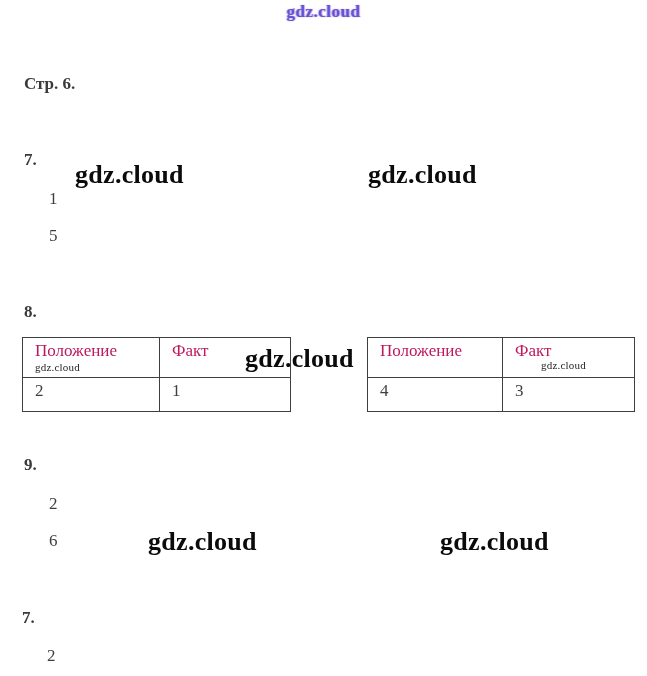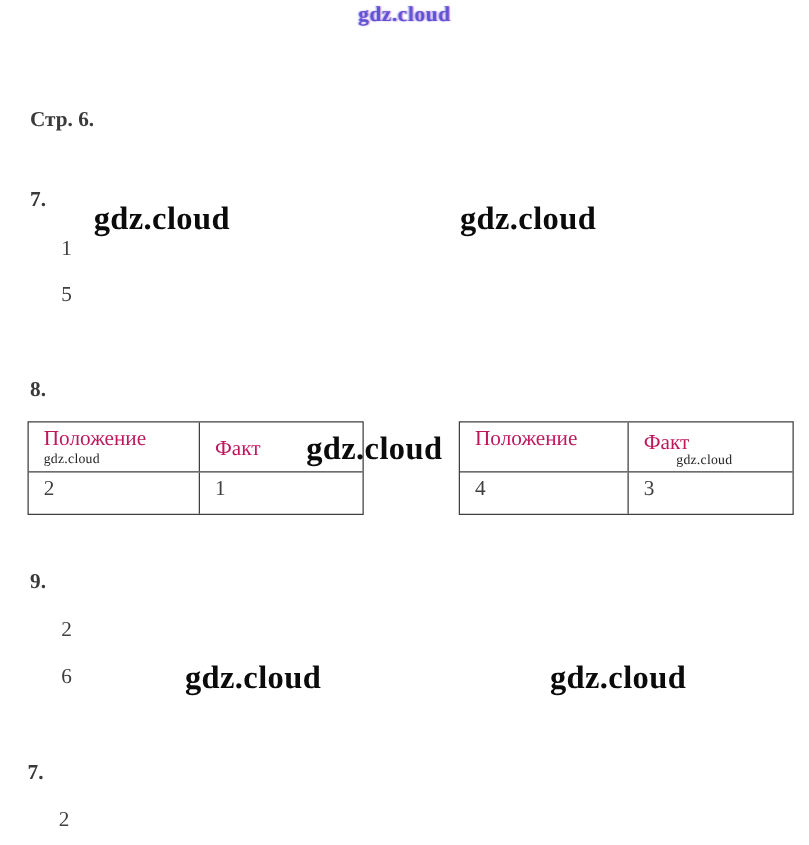--- a/index.html
+++ b/index.html
@@ -61,21 +61,21 @@
   }
   .cell {
     box-sizing: border-box;
     padding: 3px 0 0 12px;
     font-size: 17px;
     color: #3f3f3f;
   }
   .cell.first {
     border-right: 1px solid #3f3f3f;
   }
-  .cell.rest { flex: 1; justify-content: center; }
+  .cell.rest { flex: 1; }
   .head-cell {
     display: flex;
     flex-direction: column;
     align-items: flex-start;
   }
   .head-text {
     font-size: 17px;
     color: #be185d;
   }
   .hrow { height: 39px; }
@@ -84,21 +84,21 @@
   .t2 .cell.first { width: 135px; }
   .wm-offset { margin-left: 26px; margin-top: -2px; }
 </style>
 </head>
 <body>
 
 <div class="page">
 
   <div class="abs wm-top" style="left: 50%; top: 2px; transform: translateX(-50%);">gdz.cloud</div>
 
-  <div class="abs heading" style="left: 24px; top: 86px;">Стр. 6.</div>
+  <div class="abs heading" style="left: 24px; top: 74px;">Стр. 6.</div>
 
   <div class="abs heading" style="left: 24px; top: 150px;">7.</div>
   <div class="abs wm-large" style="left: 75px; top: 160px;">gdz.cloud</div>
   <div class="abs wm-large" style="left: 368px; top: 160px;">gdz.cloud</div>
   <div class="abs num" style="left: 49px; top: 189px;">1</div>
   <div class="abs num" style="left: 49px; top: 226px;">5</div>
 
   <div class="abs heading" style="left: 24px; top: 302px;">8.</div>
 
   <div class="dtable t1" style="left: 22px; top: 337px; width: 267px;">

